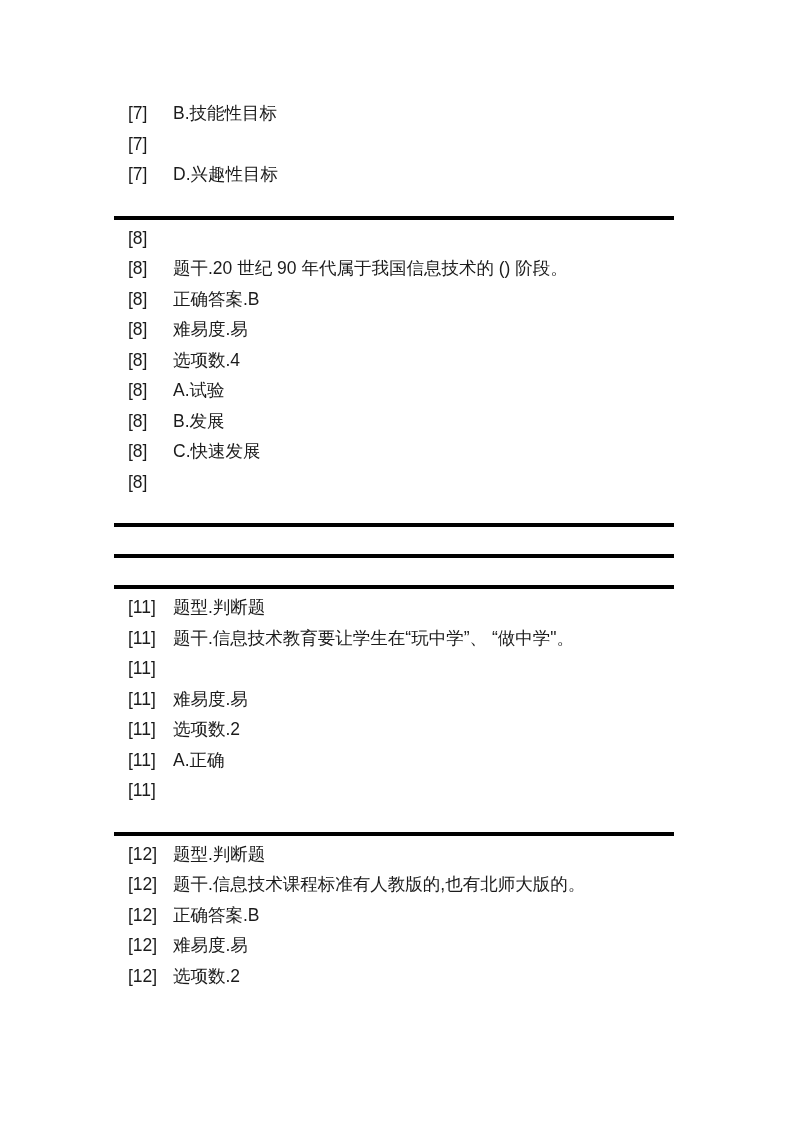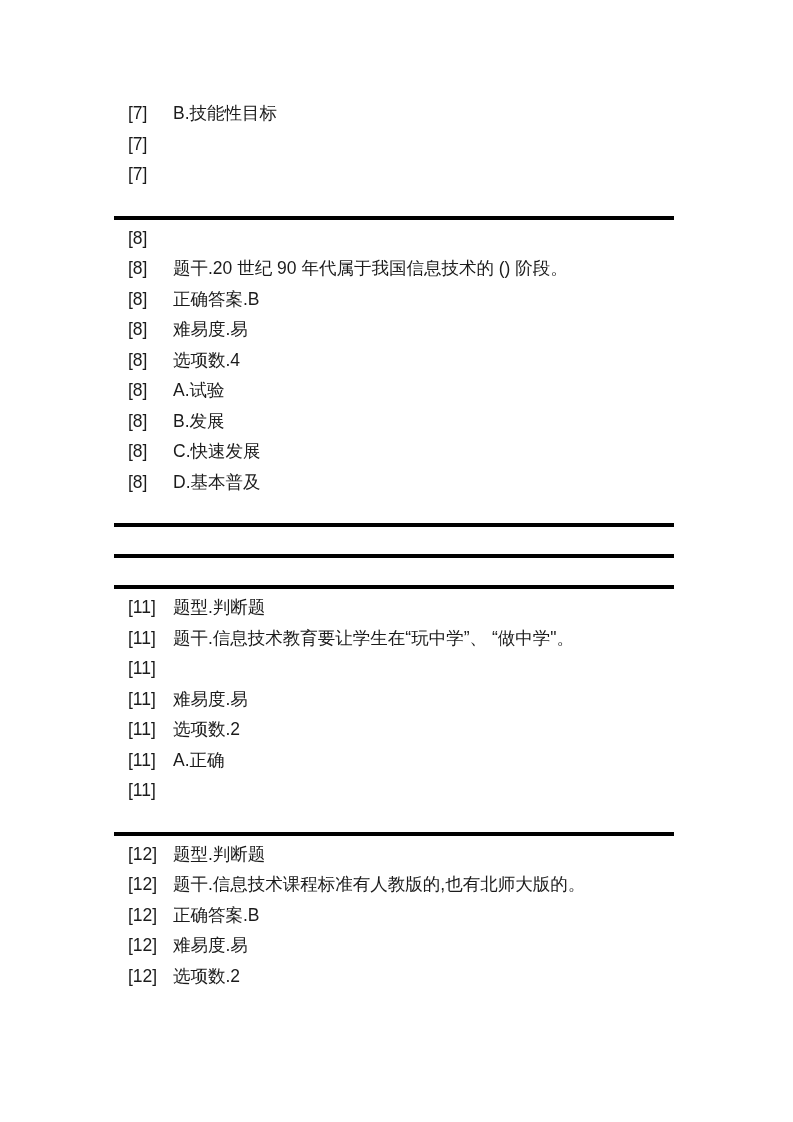--- a/index.html
+++ b/index.html
@@ -59,20 +59,21 @@
       <div class="lines-block">
         <div class="line">
           <span class="ref">[7]</span>
           <span class="txt">B.技能性目标</span>
         </div>
         <div class="line">
           <span class="ref">[7]</span>
         </div>
         <div class="line">
           <span class="ref">[7]</span>
+          <span class="txt">D.兴趣性目标</span>
         </div>
       </div>
       <div class="divider"></div>
       <div class="lines-block">
         <div class="line">
           <span class="ref">[8]</span>
         </div>
         <div class="line">
           <span class="ref">[8]</span>
           <span class="txt">题干.20 世纪 90 年代属于我国信息技术的 () 阶段。</span>
@@ -96,21 +97,20 @@
         <div class="line">
           <span class="ref">[8]</span>
           <span class="txt">B.发展</span>
         </div>
         <div class="line">
           <span class="ref">[8]</span>
           <span class="txt">C.快速发展</span>
         </div>
         <div class="line">
           <span class="ref">[8]</span>
-          <span class="txt">D.基本普及</span>
         </div>
       </div>
       <div class="divider"></div>
       <div class="divider"></div>
       <div class="divider"></div>
       <div class="lines-block">
         <div class="line">
           <span class="ref">[11]</span>
           <span class="txt">题型.判断题</span>
         </div>

